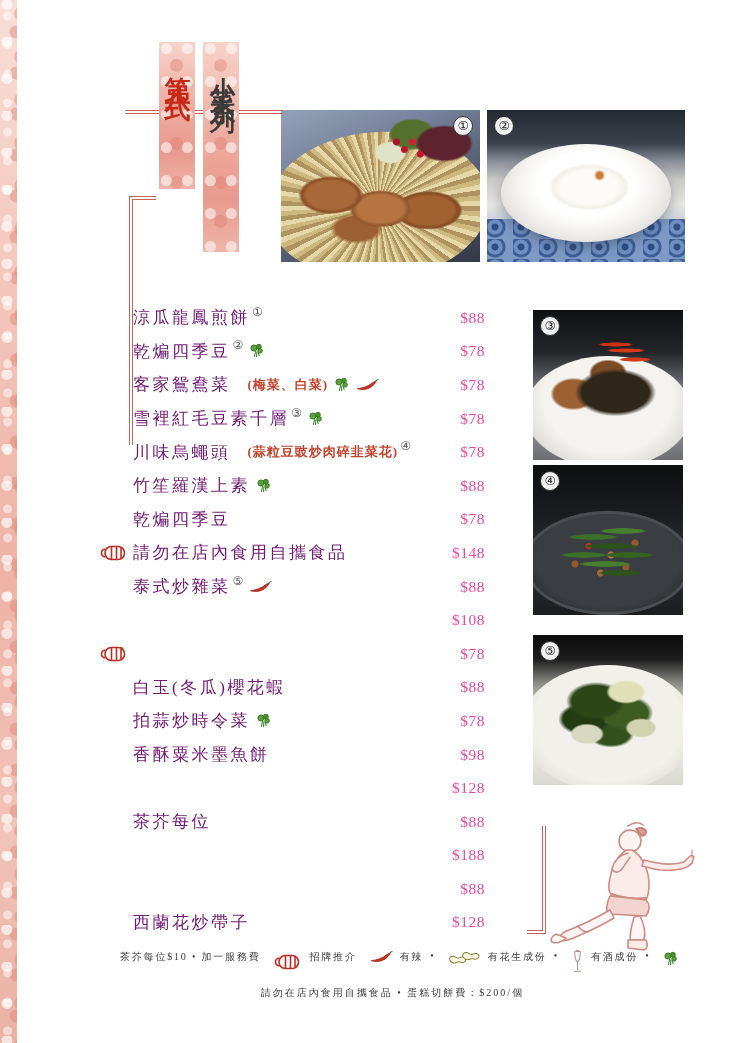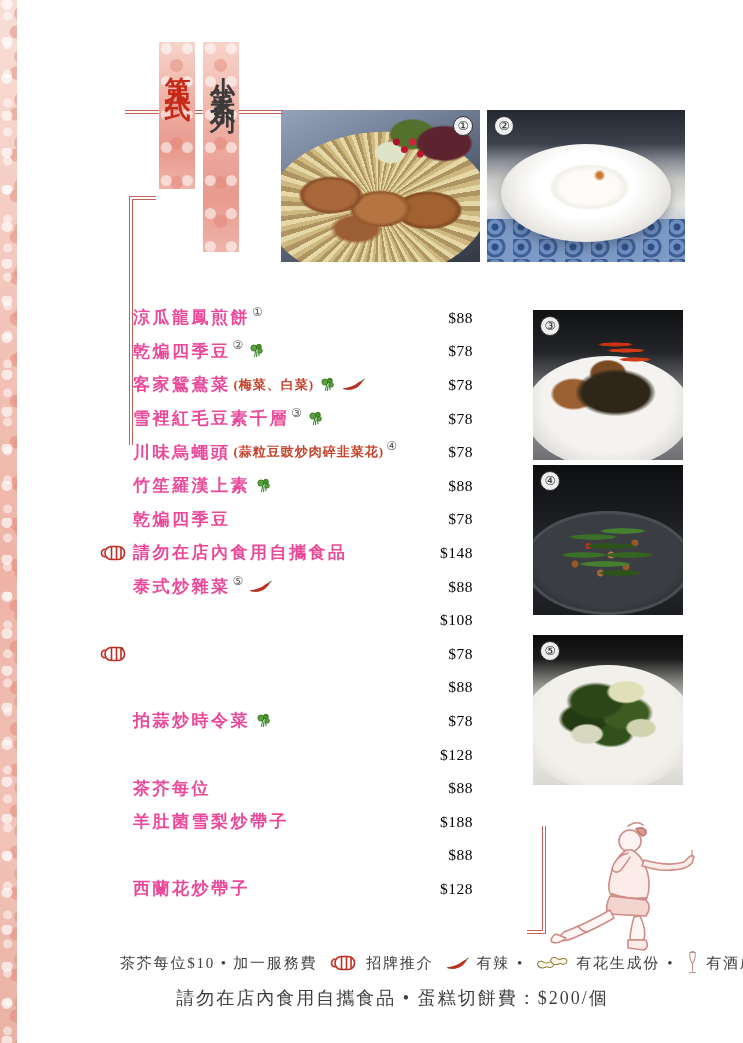--- a/index.html
+++ b/index.html
@@ -145,37 +145,37 @@
   .bracket-tl > div { position:absolute; left:2px; top:2px; width:calc(100% - 2px); height:calc(100% - 2px);
     border-left:1px solid #c4635a; border-top:1px solid #c4635a; }
   .bracket-br { position:absolute; left:527px; top:826px; width:19px; height:108px;
     border-right:1px solid #c4635a; border-bottom:1px solid #c4635a; }
   .bracket-br > div { position:absolute; right:2px; bottom:2px; width:calc(100% - 2px); height:calc(100% - 2px);
     border-right:1px solid #c4635a; border-bottom:1px solid #c4635a; }
 
   
   .menu { position:absolute; left:105px; top:301px; width:380px; }
   .row { position:relative; height:33.6px; display:flex; align-items:center; }
-  .dish { color:#ec4899; font-size:17px; font-weight:700; letter-spacing:2.5px; margin-left:28px; white-space:nowrap; }
-  .note { color:#c4432c; font-size:13px; font-weight:700; letter-spacing:1px; margin-left:3px; white-space:nowrap; }
+  .dish { color:#701a75; font-size:17px; font-weight:400; letter-spacing:2.5px; margin-left:28px; white-space:nowrap; }
+  .note { color:#c4432c; font-size:13px; font-weight:700; letter-spacing:1px; margin-left:17px; white-space:nowrap; }
   .badge { color:#555; font-size:12px; margin-left:2px; transform:translateY(-6px); font-family:"DejaVu Sans",sans-serif; }
-  .price { position:absolute; right:12px; color:#000000; font-size:15.5px; letter-spacing:.5px; }
+  .price { position:absolute; right:0; color:#ec4899; font-size:15.5px; letter-spacing:.5px; }
   .ic { display:inline-flex; align-items:center; margin-left:5px; }
   .ic svg { display:block; }
   .fist-ic { position:absolute; left:-6px; top:50%; transform:translateY(-50%); margin:0; }
 
   
   .kungfu { position:absolute; left:548px; top:820px; width:176px; height:142px; }
 
   
   .legend { position:absolute; left:120px; top:950px; width:590px; height:26px;
-    display:flex; align-items:center; gap:7px; color:#3e3e3e; font-size:15px; letter-spacing:1.8px; white-space:nowrap; }
+    display:flex; align-items:flex-start; gap:7px; color:#3e3e3e; font-size:10px; letter-spacing:1.8px; white-space:nowrap; }
   .legend .sep { color:#3e3e3e; }
   .footnote { position:absolute; left:120px; top:986px; width:545px; text-align:center;
-    color:#3e3e3e; font-size:18px; letter-spacing:2px; }
+    color:#3e3e3e; font-size:10px; letter-spacing:2px; }
 </style>
 </head>
 <body>
 
 <div class="page">
 
   <div class="side-strip"></div>
 
   <div class="hline"></div>
   <div class="banner b1">
@@ -329,45 +329,49 @@
               <circle cx="7" cy="6.5" r="3.6" fill="#5aa33a"></circle>
               <circle cx="12.8" cy="5" r="2.9" fill="#47922c"></circle>
               <circle cx="14.2" cy="9.8" r="2.7" fill="#5aa33a"></circle>
               <path d="M9 10 L7.5 17 M12 11 L13.2 16 M10.5 10.5 L10 17" fill="none" stroke="#3e8b2d" stroke-width="1.3"></path>
             </g>
           </svg>
         </span>
         <span class="price">$78</span>
       </div>
       <div class="row">
+        <span class="dish">白玉(冬瓜)櫻花蝦</span>
         <span class="price">$88</span>
       </div>
       <div class="row">
         <span class="dish">拍蒜炒時令菜</span>
         <span class="ic">
           <svg viewBox="0 0 20 20" width="17" height="18">
             <g stroke="#2f6e1f" stroke-width="1">
               <circle cx="7" cy="6.5" r="3.6" fill="#5aa33a"></circle>
               <circle cx="12.8" cy="5" r="2.9" fill="#47922c"></circle>
               <circle cx="14.2" cy="9.8" r="2.7" fill="#5aa33a"></circle>
               <path d="M9 10 L7.5 17 M12 11 L13.2 16 M10.5 10.5 L10 17" fill="none" stroke="#3e8b2d" stroke-width="1.3"></path>
             </g>
           </svg>
         </span>
         <span class="price">$78</span>
       </div>
       <div class="row">
+        <span class="dish">香酥粟米墨魚餅</span>
+        <span class="price">$98</span>
+      </div>
+      <div class="row">
         <span class="price">$128</span>
       </div>
       <div class="row">
         <span class="dish">茶芥每位</span>
         <span class="price">$88</span>
       </div>
       <div class="row">
-        <span class="dish">羊肚菌雪梨炒帶子</span>
         <span class="price">$188</span>
       </div>
       <div class="row">
         <span class="price">$88</span>
       </div>
       <div class="row">
         <span class="dish">西蘭花炒帶子</span>
         <span class="price">$128</span>
       </div>
     </div>

